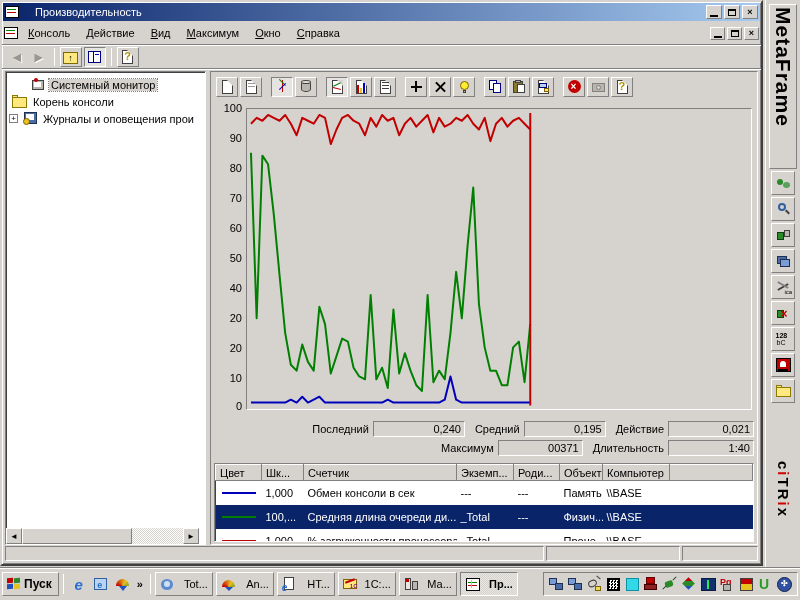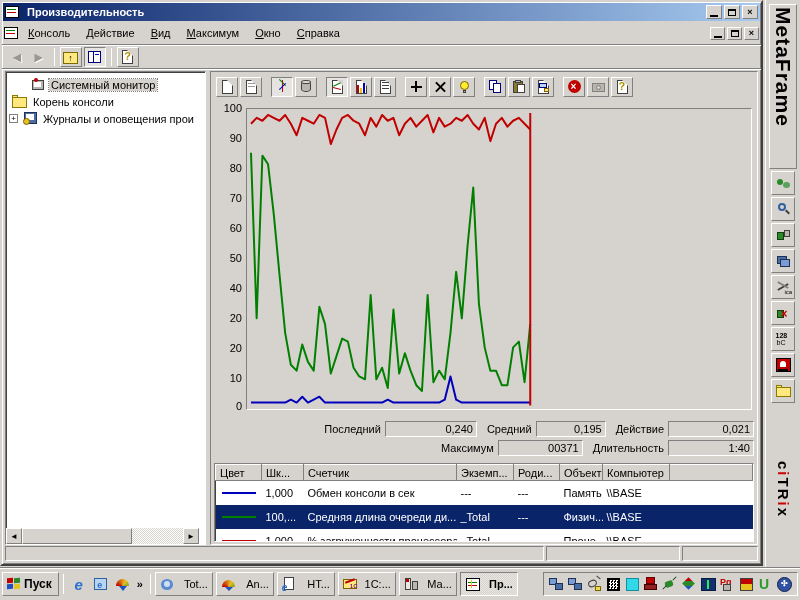--- a/index.html
+++ b/index.html
@@ -3,21 +3,21 @@
 <meta charset="utf-8">
 <style>
   * { margin:0; padding:0; box-sizing:border-box; font-family:"Liberation Sans", sans-serif; }
   html,body { width:800px; height:600px; overflow:hidden; background:#d6d3ce; font-size:11px; color:#000; }
   .raised-thin { border:1px solid; border-color:#fff #808080 #808080 #fff;justify-content:space-between; }
   .sunken { border:1px solid; border-color:#808080 #fff #fff #808080; }
 
   
   #main-window { position:absolute; left:0; top:0; width:763px; height:566px; background:#d6d3ce; border:2px solid; border-color:#d6d3ce #404040 #404040 #d6d3ce; box-shadow:inset 1px 1px 0 #fff, inset -1px -1px 0 #808080; }
   #titlebar { height:18px; margin:1px; background:linear-gradient(90deg,#0a246a,#a6caf0); display:flex; align-items:center; padding:0 2px; }
-  #titlebar .title { color:#fff; font-weight:bold; flex:1; margin-left:4px; white-space:nowrap; }
+  #titlebar .title { color:#fff; font-weight:normal; flex:1; margin-left:12px; white-space:nowrap; }
   .winbtn { width:16px; height:14px; margin-left:2px; background:#d6d3ce; display:flex; align-items:center; justify-content:center; font-size:9px; font-weight:bold; line-height:1; }
   .winbtn .minbar { width:8px; height:2px; background:#000; margin-top:7px; }
   .winbtn .restoreglyph { width:8px; height:7px; border:1px solid #000; border-top-width:2px; background:#d6d3ce; position:relative; }
   .menubar { height:23px; display:flex; align-items:center; padding:0 2px; border-bottom:1px solid #808080; box-shadow:0 1px 0 #fff; }
   .menu-item { padding:3px 8px; cursor:default; }
   .menu-item::first-letter { text-decoration:underline; }
   .menubar .spacer { flex:1; }
   .menubar .winbtn { width:15px; height:13px; }
   .toolbar-row { height:24px; display:flex; align-items:center; padding:1px 4px; border-bottom:1px solid #808080; box-shadow:0 1px 0 #fff; }
   .tb-sep { width:1px; height:18px; background:#808080; border-right:1px solid #fff; margin:0 4px; }
@@ -338,21 +338,21 @@
               <line x1="284.934" x2="284.934" y1="4" y2="298" stroke="#c00000" stroke-width="2"></line>
             </svg>
         </div>
       </div>
 
       <div id="stats">
         <div class="stats-row">
           <span class="lab">Последний</span>
           <span class="stat-field" style="width:92px">0,240</span>
           <span class="lab">Средний</span>
-          <span class="stat-field" style="width:70px">0,195</span>
+          <span class="stat-field" style="width:82px">0,195</span>
           <span class="lab">Действие</span>
           <span class="stat-field" style="width:86px">0,021</span>
         </div>
         <div class="stats-row">
           <span class="lab">Максимум</span>
           <span class="stat-field" style="width:85px">00371</span>
           <span class="lab">Длительность</span>
           <span class="stat-field" style="width:86px">1:40</span>
         </div>
       </div>

